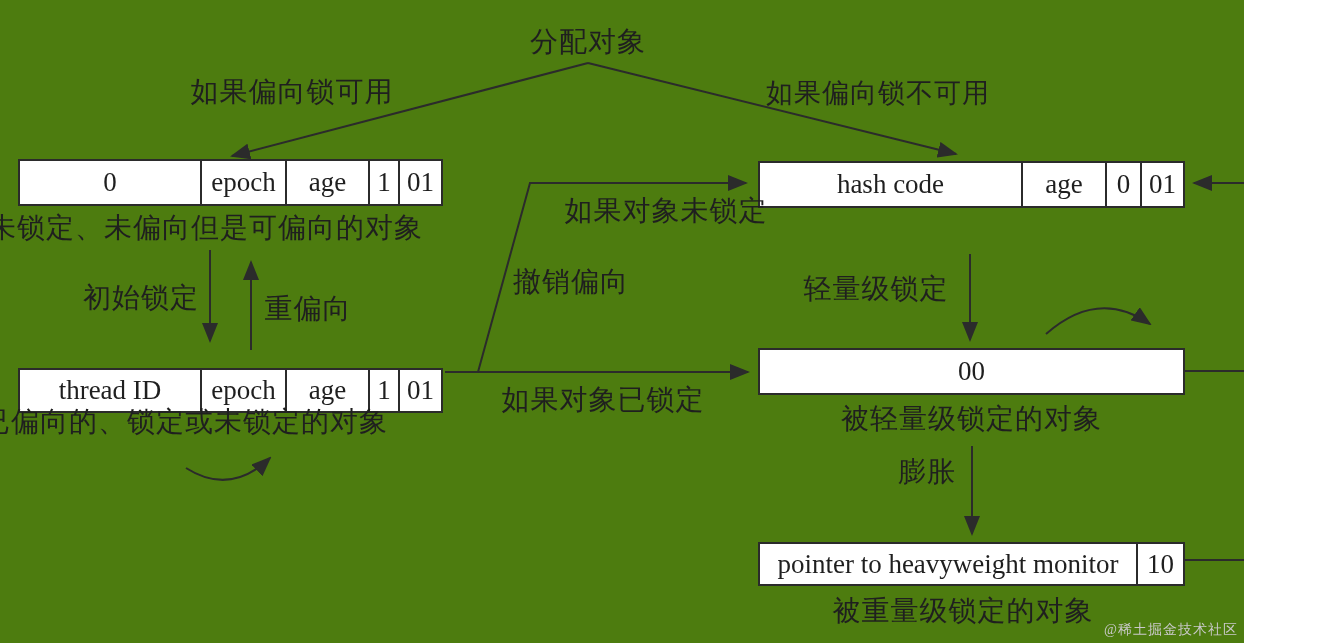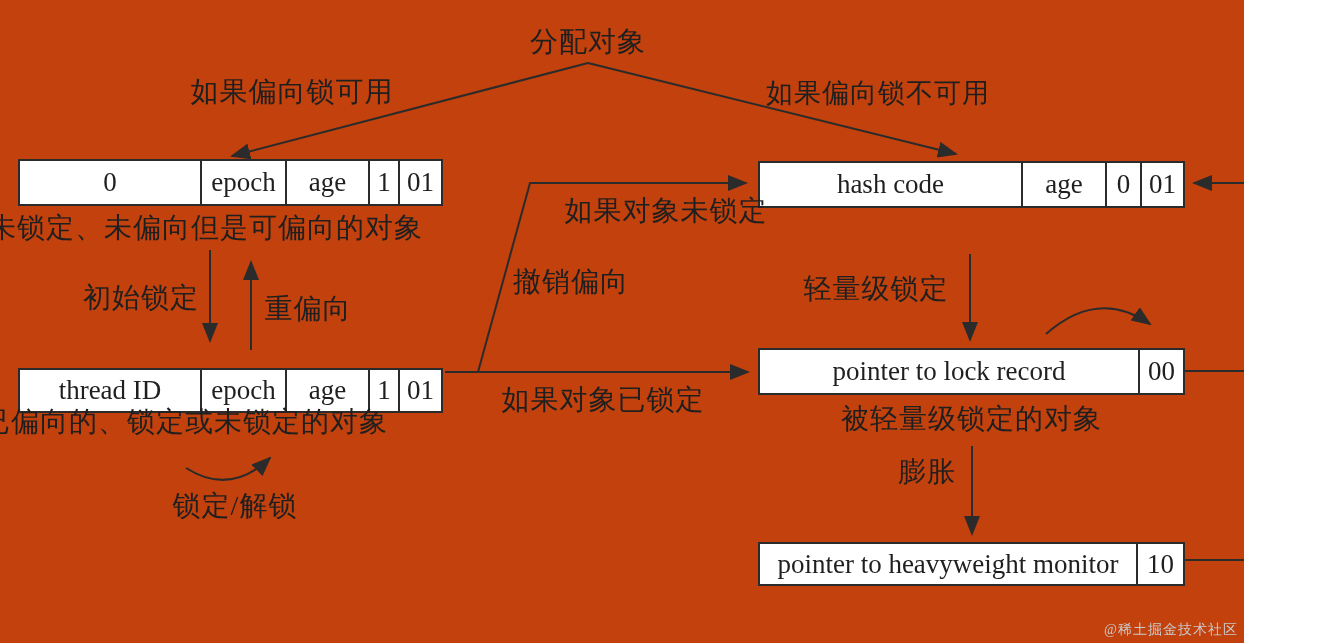--- a/index.html
+++ b/index.html
@@ -1,17 +1,17 @@
 <!DOCTYPE html>
 <html><head>
 <meta charset="utf-8">
 <style>
   html,body{margin:0;padding:0;background:#ffffff;}
   #stage{
-    position:relative;width:1244px;height:643px;background:#c2410c;overflow:hidden;
+    position:relative;width:1244px;height:643px;background:#4d7c0f;overflow:hidden;
     font-family:"Liberation Serif","DejaVu Serif",serif;color:#1f1f1f;
   }
   #wires{position:absolute;left:0;top:0;z-index:1;}
   .lbl{
     position:absolute;z-index:3;white-space:nowrap;font-size:28px;line-height:1.15;
     transform:translateX(-50%);letter-spacing:1px;color:#1f1f1f;
   }
   .mark-box{
     position:absolute;z-index:2;display:flex;box-sizing:border-box;
     border:2px solid #2b2b2b;background:#ffffff;
@@ -74,44 +74,43 @@
   <div class="lbl" style="left:308px;top:293px;">重偏向</div>
 
   <div class="mark-box" style="left:18px;top:368px;width:425px;height:45px;">
     <span class="cell" style="width:182px;line-height:41px;">thread ID</span>
     <span class="cell" style="width:85px;line-height:41px;">epoch</span>
     <span class="cell" style="width:83px;line-height:41px;">age</span>
     <span class="cell" style="width:30px;line-height:41px;">1</span>
     <span class="cell" style="flex:1;line-height:41px;">01</span>
   </div>
   <div class="caption" style="left:-26px;top:403px;width:422px;">已偏向的、锁定或未锁定的对象</div>
-  <div class="lbl" style="left:235px;top:490px;">锁定/解锁</div>
 
   <div class="lbl" style="left:637px;top:195px;margin-left:29px;">如果对象未锁定</div>
   <div class="lbl" style="left:603px;top:384px;">如果对象已锁定</div>
   <div class="lbl" style="left:571px;top:266px;">撤销偏向</div>
 
   <div class="mark-box" style="left:758px;top:161px;width:427px;height:47px;">
     <span class="cell" style="width:263px;line-height:43px;">hash code</span>
     <span class="cell" style="width:84px;line-height:43px;">age</span>
     <span class="cell" style="width:35px;line-height:43px;">0</span>
     <span class="cell" style="flex:1;line-height:43px;">01</span>
   </div>
 
   <div class="lbl" style="left:876px;top:273px;">轻量级锁定</div>
 
   <div class="mark-box" style="left:758px;top:348px;width:427px;height:47px;">
-    <span class="cell" style="width:380px;line-height:43px;">pointer to lock record</span>
     <span class="cell" style="flex:1;line-height:43px;">00</span>
   </div>
   <div class="caption" style="left:758px;top:400px;width:427px;">被轻量级锁定的对象</div>
 
   <div class="lbl" style="left:927px;top:456px;">膨胀</div>
   <div class="lbl" style="left:1288px;top:357px;">解锁</div>
 
   <div class="mark-box" style="left:758px;top:542px;width:427px;height:44px;">
     <span class="cell" style="width:378px;line-height:40px;">pointer to heavyweight monitor</span>
     <span class="cell" style="flex:1;line-height:40px;">10</span>
   </div>
+  <div class="caption" style="left:758px;top:592px;width:410px;">被重量级锁定的对象</div>
 
   <div id="watermark">@稀土掘金技术社区</div>
 
 </div>
 
 </body></html>

